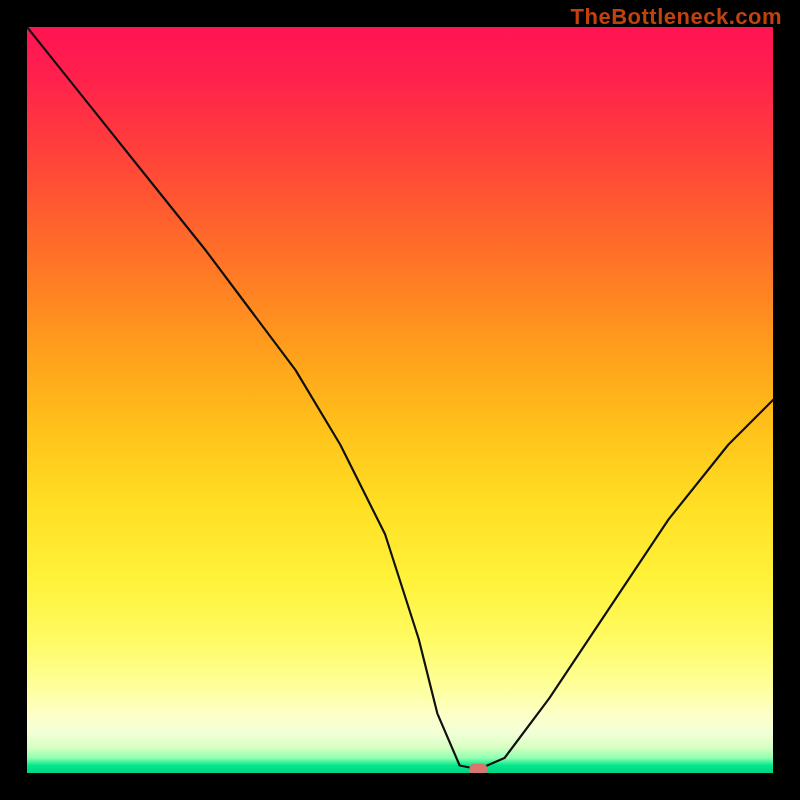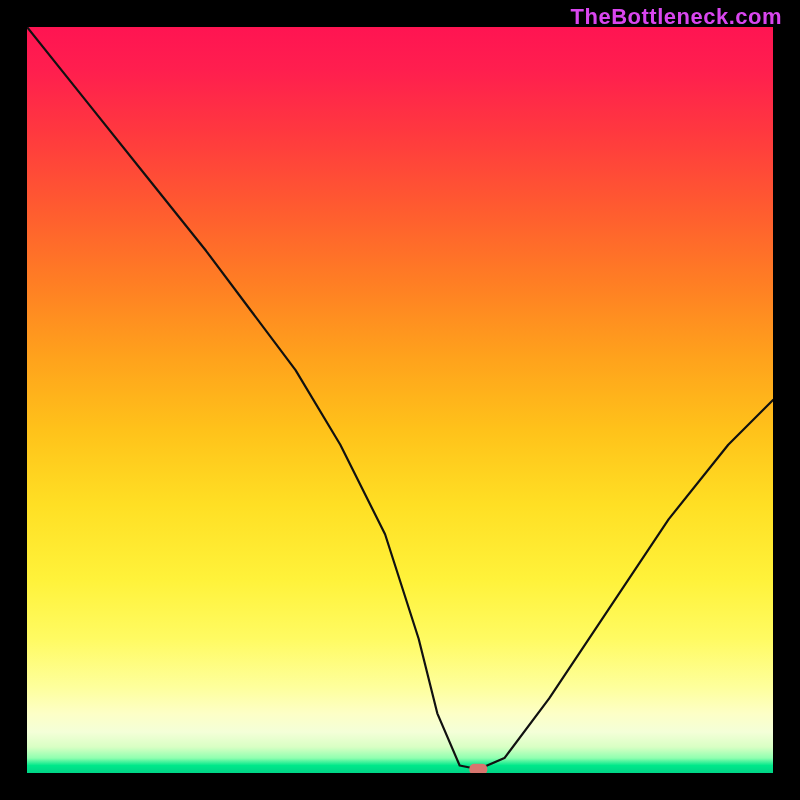--- a/index.html
+++ b/index.html
@@ -13,21 +13,21 @@
   .frame {
     position: relative;
     width: 800px;
     height: 800px;
     background: #000;
   }
   .watermark {
     position: absolute;
     top: 4px;
     right: 18px;
-    color: #d946ef;
+    color: #c2410c;
     font-size: 22px;
     font-weight: 600;
     letter-spacing: 0.5px;
     user-select: none;
     margin-left: 47px;
   }
   .plot-area {
     position: absolute;
     left: 27px;
     top: 27px;

